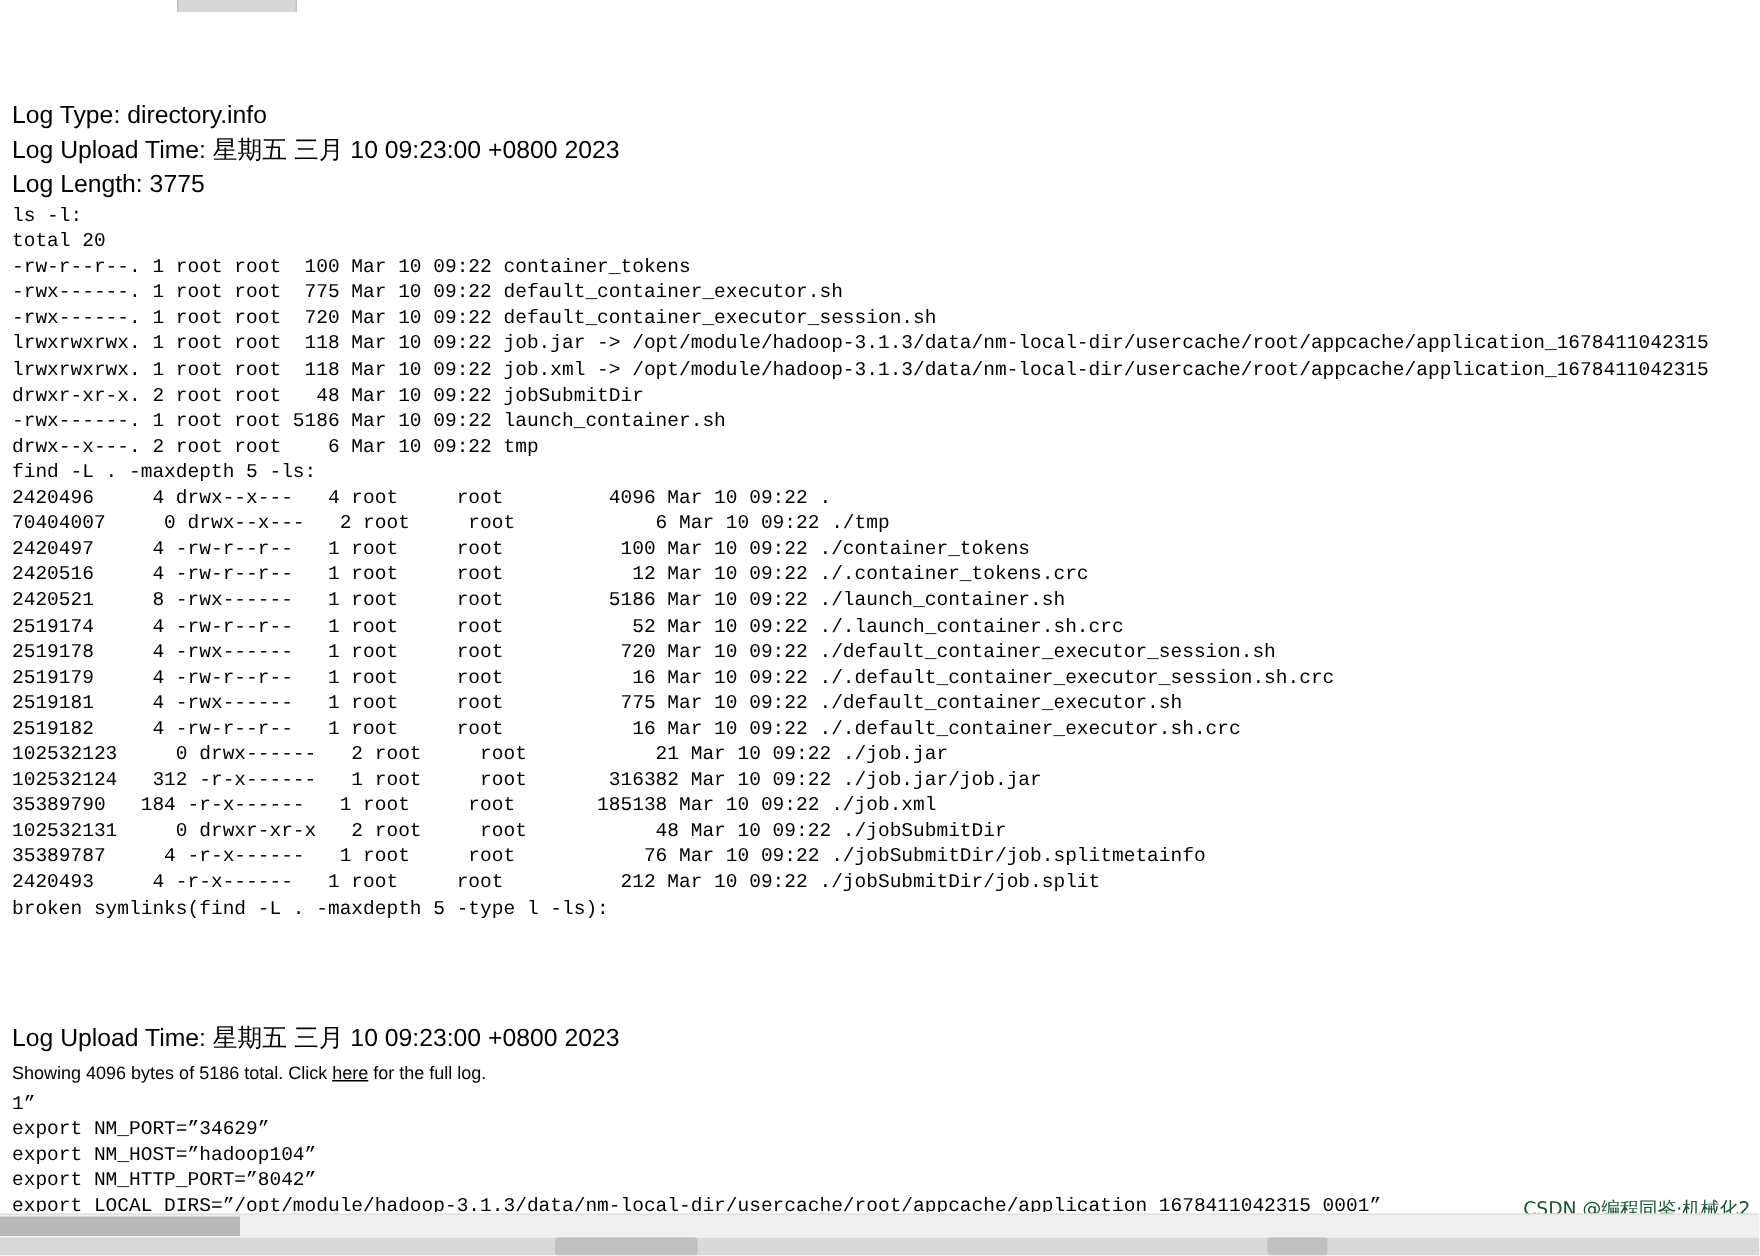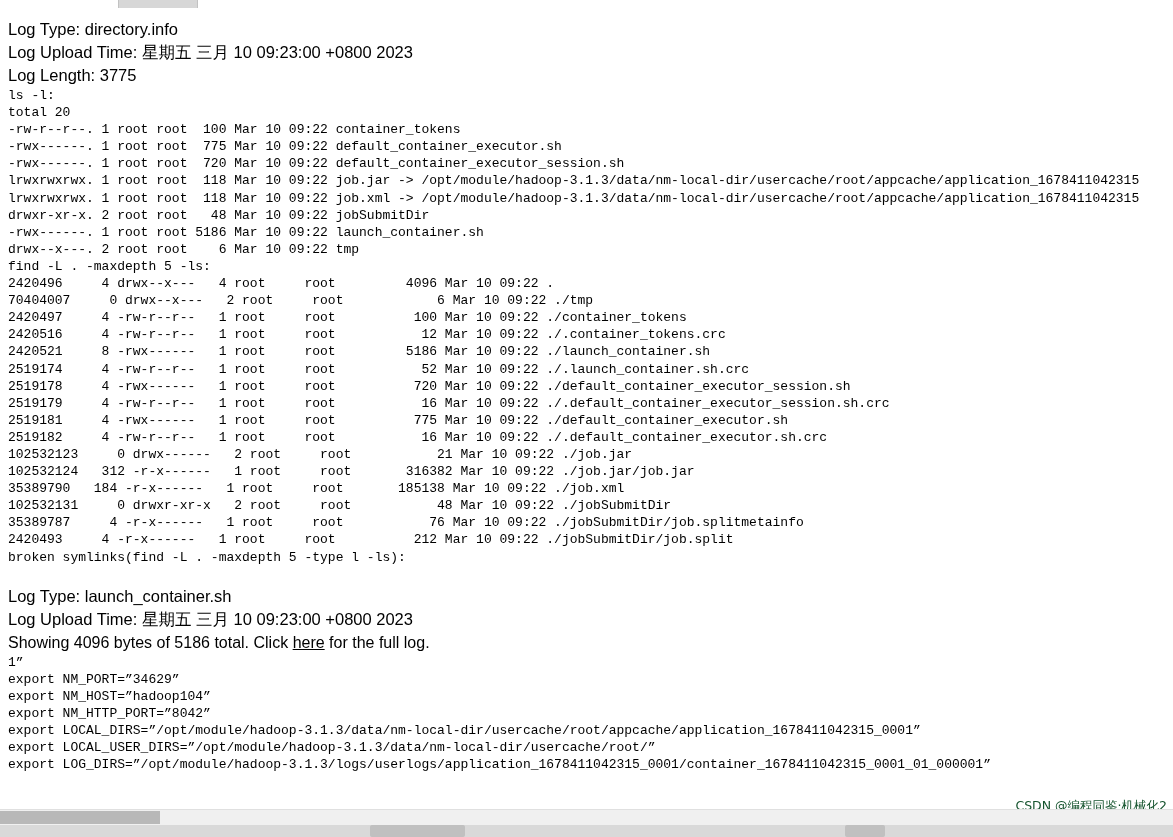--- a/index.html
+++ b/index.html
@@ -45,20 +45,21 @@
   .content {
     position: absolute;
     left: 0;
     top: 18px;
     width: 1173px;
     height: 790px;
     overflow: hidden;
   }
   .block {
     padding: 0 0 0 8px;
+    margin-top: 48px;
   }
   .hdr-line {
     font-family: "Liberation Sans", sans-serif;
     font-size: 16.5px;
     line-height: 23px;
     color: #000000;
     white-space: pre;
   }
   .pre {
     font-family: "Liberation Mono", monospace;
@@ -68,21 +69,21 @@
     white-space: pre;
     margin: 0;
     padding: 0;
     letter-spacing: 0px;
   }
   .gap {
     height: 19px;
   }
   .showing {
     font-family: "Liberation Sans", sans-serif;
-    font-size: 16px;
+    font-size: 12px;
     line-height: 23px;
     color: #000000;
     white-space: pre;
   }
   .showing a {
     color: #000000;
     text-decoration: underline;
     cursor: pointer;
   }
   .hscroll-track {
@@ -170,21 +171,20 @@
 35389790   184 -r-x------   1 root     root       185138 Mar 10 09:22 ./job.xml
 102532131     0 drwxr-xr-x   2 root     root           48 Mar 10 09:22 ./jobSubmitDir
 35389787     4 -r-x------   1 root     root           76 Mar 10 09:22 ./jobSubmitDir/job.splitmetainfo
 2420493     4 -r-x------   1 root     root          212 Mar 10 09:22 ./jobSubmitDir/job.split
 broken symlinks(find -L . -maxdepth 5 -type l -ls):</pre>
     </div>
 
     <div class="gap"></div>
 
     <div class="block">
-      <div class="hdr-line">Log Type: launch_container.sh</div>
       <div class="hdr-line">Log Upload Time: 星期五 三月 10 09:23:00 +0800 2023</div>
       <div class="showing"><span>Showing 4096 bytes of 5186 total. Click </span><a href="#">here</a><span> for the full log.</span></div>
       <pre class="pre">1”
 export NM_PORT=”34629”
 export NM_HOST=”hadoop104”
 export NM_HTTP_PORT=”8042”
 export LOCAL_DIRS=”/opt/module/hadoop-3.1.3/data/nm-local-dir/usercache/root/appcache/application_1678411042315_0001”
 export LOCAL_USER_DIRS=”/opt/module/hadoop-3.1.3/data/nm-local-dir/usercache/root/”
 export LOG_DIRS=”/opt/module/hadoop-3.1.3/logs/userlogs/application_1678411042315_0001/container_1678411042315_0001_01_000001”</pre>
     </div>

